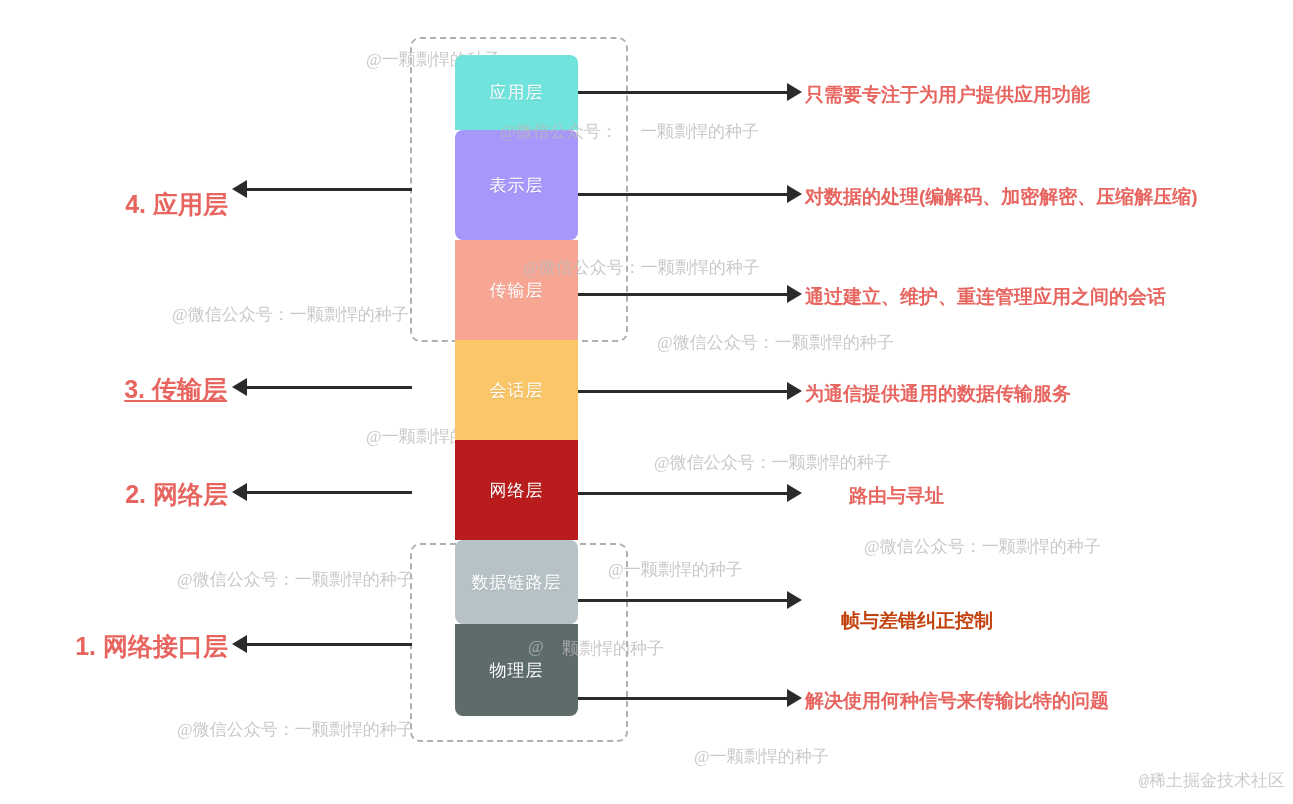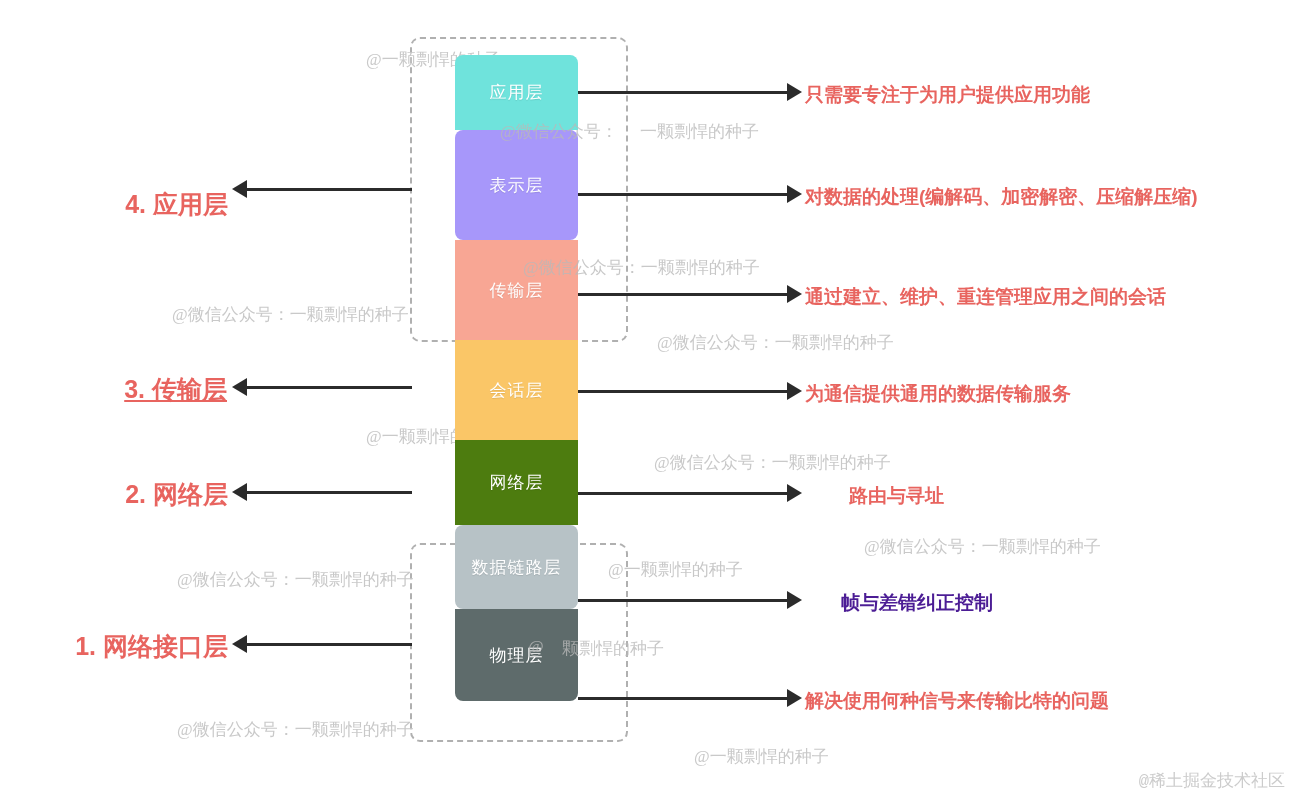--- a/index.html
+++ b/index.html
@@ -184,38 +184,38 @@
       </div>
       <div class="layer round-both" style="background: rgb(167, 151, 250); height: 110px;">
         <span>表示层</span>
       </div>
       <div class="layer" style="background: rgb(248, 166, 148); height: 100px;">
         <span>传输层</span>
       </div>
       <div class="layer" style="background: rgb(250, 198, 103); height: 100px;">
         <span>会话层</span>
       </div>
-      <div class="layer" style="background: #4d7c0f; height: 85px;">
+      <div class="layer" style="background: #b91c1c; height: 100px;">
         <span>网络层</span>
       </div>
       <div class="layer round-both" style="background: rgb(183, 194, 198); height: 84px;">
         <span>数据链路层</span>
       </div>
       <div class="layer last" style="background: rgb(94, 107, 107); height: 92px;">
         <span>物理层</span>
       </div>
     </div>
 
   <div id="descriptions">
       <div class="desc" style="left: 805px; top: 82px; color: rgb(232, 100, 95);">只需要专注于为用户提供应用功能</div>
       <div class="desc" style="left: 805px; top: 184px; color: rgb(232, 100, 95);">对数据的处理(编解码、加密解密、压缩解压缩)</div>
       <div class="desc" style="left: 805px; top: 284px; color: rgb(232, 100, 95);">通过建立、维护、重连管理应用之间的会话</div>
       <div class="desc" style="left: 805px; top: 381px; color: rgb(232, 100, 95);">为通信提供通用的数据传输服务</div>
       <div class="desc" style="left: 805px; top: 483px; color: rgb(232, 100, 95); margin-left: 44px;">路由与寻址</div>
-      <div class="desc" style="left: 805px; top: 590px; color: #4c1d95; padding-left: 36px;">帧与差错纠正控制</div>
+      <div class="desc" style="left: 805px; top: 608px; color: #c2410c; padding-left: 36px;">帧与差错纠正控制</div>
       <div class="desc" style="left: 805px; top: 688px; color: rgb(232, 100, 95);">解决使用何种信号来传输比特的问题</div>
     </div>
 
   <div id="left-labels">
       <div class="left-label" style="right: 1065px; top: 188px; color: rgb(232, 100, 95);">4. 应用层</div>
       <div class="left-label" style="right: 1066px; top: 373px; color: rgb(232, 100, 95); text-decoration: underline;">3. 传输层</div>
       <div class="left-label" style="right: 1065px; top: 478px; color: rgb(232, 100, 95);">2. 网络层</div>
       <div class="left-label" style="right: 1065px; top: 630px; color: rgb(232, 100, 95);">1. 网络接口层</div>
     </div>
 

